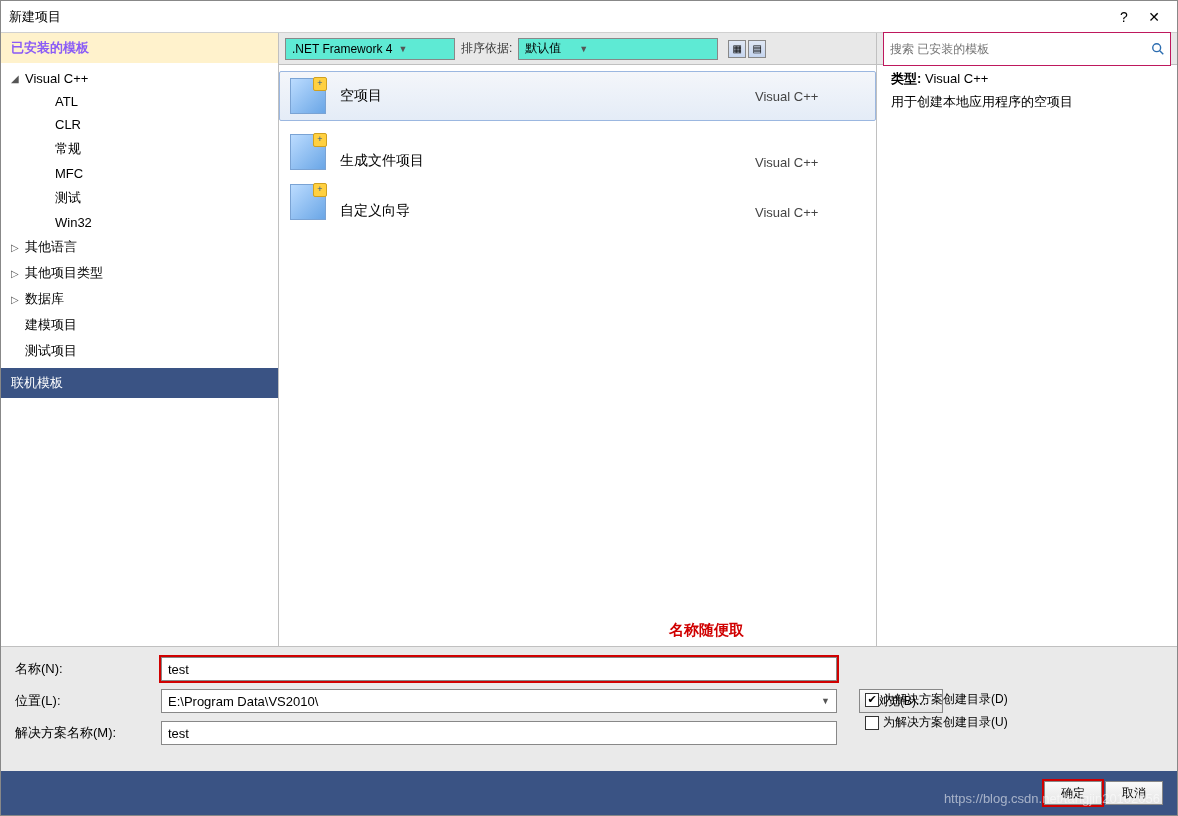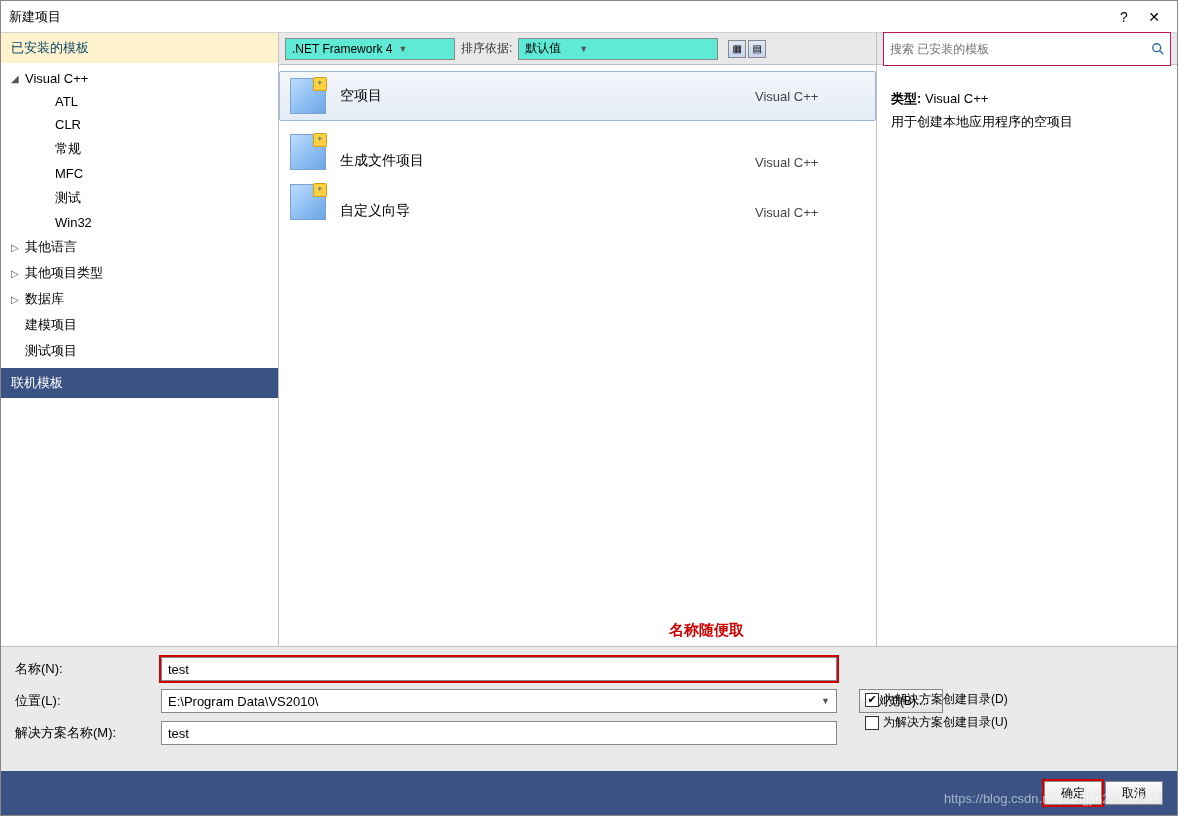--- a/index.html
+++ b/index.html
@@ -4,21 +4,21 @@
 <style>
   * { box-sizing: border-box; font-family: "Microsoft YaHei", "Segoe UI", Arial, sans-serif; }
   body { margin: 0; background: #fff; width: 1178px; height: 816px; overflow: hidden; position: relative; }
   .window { width: 1178px; height: 816px; border: 1px solid #888; display: flex; flex-direction: column; background: #fff; }
   .titlebar { height: 32px; display: flex; align-items: center; padding: 0 8px; font-size: 13px; border-bottom: 1px solid #d0d0d0; }
   .titlebar .spacer { flex: 1; }
   .titlebar .tb-btn { width: 30px; height: 24px; display: flex; align-items: center; justify-content: center; font-size: 14px; cursor: default; }
   .body { flex: 1; display: flex; min-height: 0; }
   .sidebar { width: 278px; border-right: 1px solid #c0c0c0; display: flex; flex-direction: column; background: #fff; }
   .side-header { background: #3a5384; color: #fff; padding: 6px 10px; font-size: 13px; }
-  .side-header.selected { background: #fff2cc; color: #0c4a6e; font-weight: normal; }
+  .side-header.selected { background: #fff2cc; color: #8b5cf6; font-weight: bold; }
   .tree { flex: 0 0 auto; padding: 4px 0; font-size: 13px; }
   .tree-item { display: flex; align-items: center; padding: 4px 10px; cursor: default; }
   .tree-item .arrow { width: 14px; display: inline-block; font-size: 10px; color: #555; }
   .tree-item.sub { padding: 4px 10px 4px 54px; }
   .middle { flex: 1; display: flex; flex-direction: column; border-right: 1px solid #c0c0c0; }
   .toolbar { height: 32px; background: #e8e8e8; border-bottom: 1px solid #c0c0c0; display: flex; align-items: center; padding: 0 6px; gap: 6px; font-size: 12px; }
   .combo { background: #5eead4; border: 1px solid #888; height: 22px; display: flex; align-items: center; padding: 0 6px; font-size: 12px; }
   .combo .drop { margin-left: 6px; font-size: 9px; color: #555; }
   .fw { width: 170px; }
   .sort { width: 200px; gap: 12px; }
@@ -33,21 +33,21 @@
   .tmpl-icon::after{content:"+";position:absolute;top:-2px;right:-2px;width:12px;height:12px;background:#ffd040;border:1px solid #d0a020;font-size:9px;line-height:10px;text-align:center;border-radius:2px;}
   .tmpl-name { flex: 1; font-size: 14px; }
   .tmpl-lang { width: 110px; font-size: 13px; color: #444; text-align: left; }
   .annotation { position: absolute; left: 390px; bottom: 6px; color: #d00000; font-weight: bold; font-size: 15px; }
   .rightpane { width: 300px; display: flex; flex-direction: column; }
   .search-row { height: 32px; background: #e8e8e8; border-bottom: 1px solid #c0c0c0; display: flex; align-items: center; padding: 0 6px; }
   .search-box { flex: 1; height: 22px; border: 1px solid #be185d; background: #fff; display: flex; align-items: center; padding: 16px 4px; }
   .search-box input { flex: 1; border: none; outline: none; font-size: 12px; height: 18px; color: #888; }
   .search-icon { width: 16px; height: 16px; display:flex;align-items:center;justify-content:center; }
   .search-icon svg { width: 14px; height: 14px; }
-  .info { padding: 22px 14px; font-size: 13px; line-height: 1.8; }
+  .info { padding: 2px 14px; font-size: 13px; line-height: 1.8; }
   .info .label { font-weight: bold; display: inline; }
   .bottom { border-top: 1px solid #c0c0c0; background: #eaeaea; padding: 10px 14px 6px; font-size: 13px; }
   .form-row { display: flex; align-items: center; margin-bottom: 8px; gap: 6px; }
   .form-label { width: 140px; }
   .form-input { border: 1px solid #888; background: #fff; height: 24px; padding: 0 6px; font-size: 13px; }
   .name-input { width: 676px; }
   .hl-red { outline: 2px solid #d00000; outline-offset: 0; }
   .loc-combo { width: 676px; display: flex; align-items: center; }
   .loc-combo .drop { margin-left: auto; font-size: 9px; color: #555; }
   .btn { background: linear-gradient(#fafafa,#e4e4e4); border: 1px solid #888; height: 24px; padding: 0 16px; font-size: 12px; cursor: default; }

